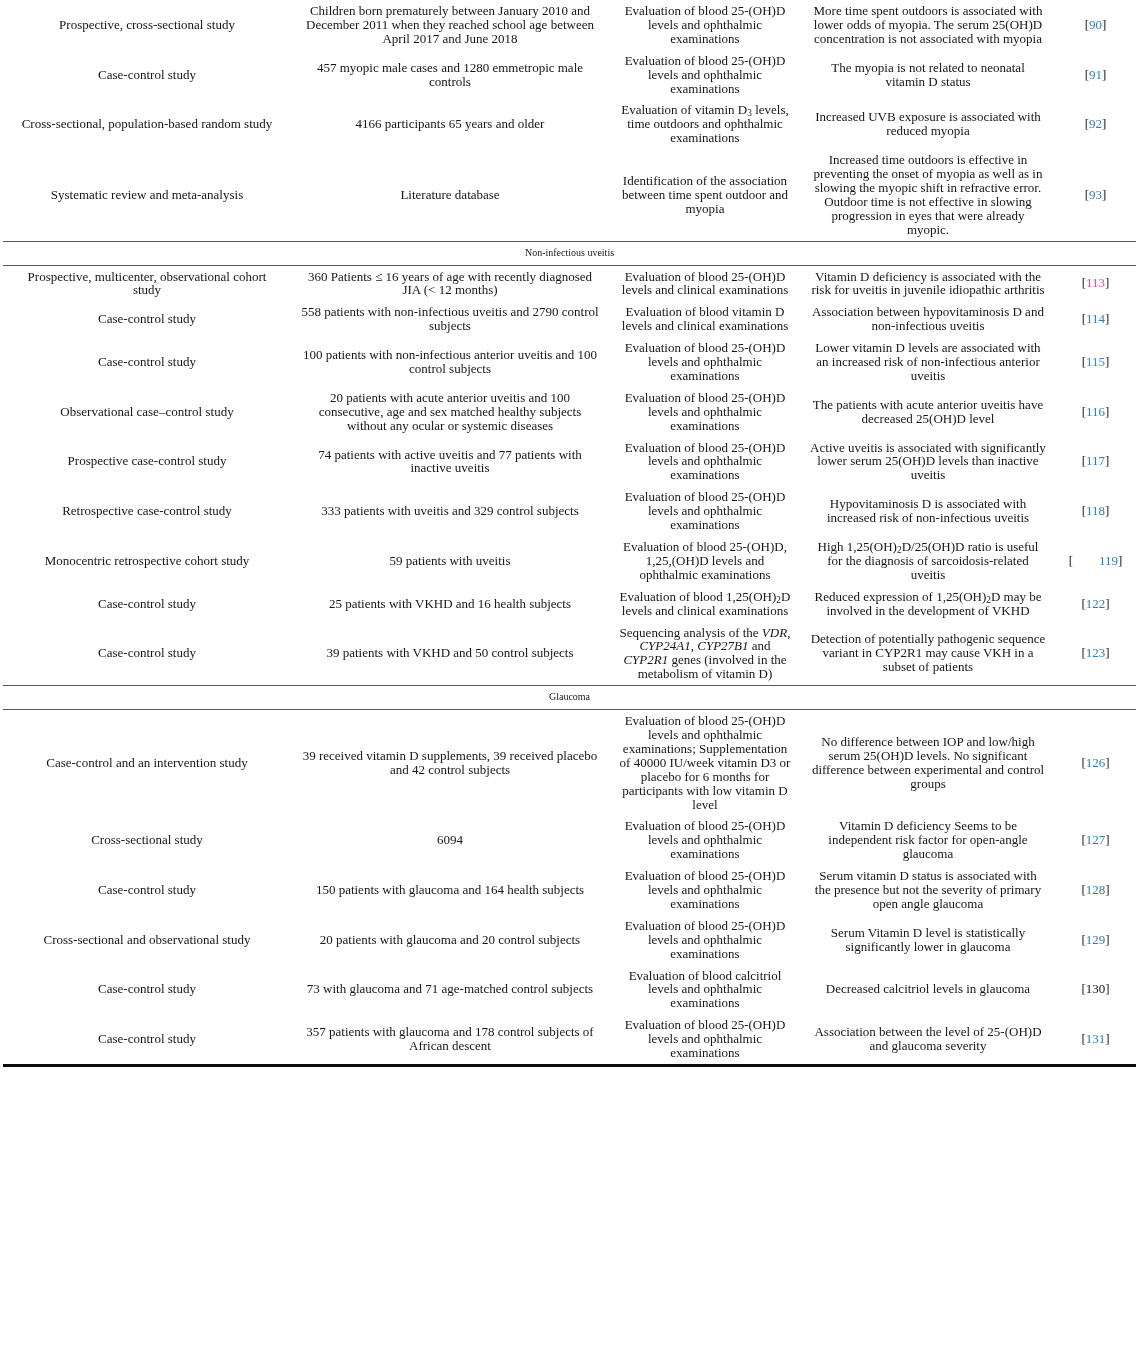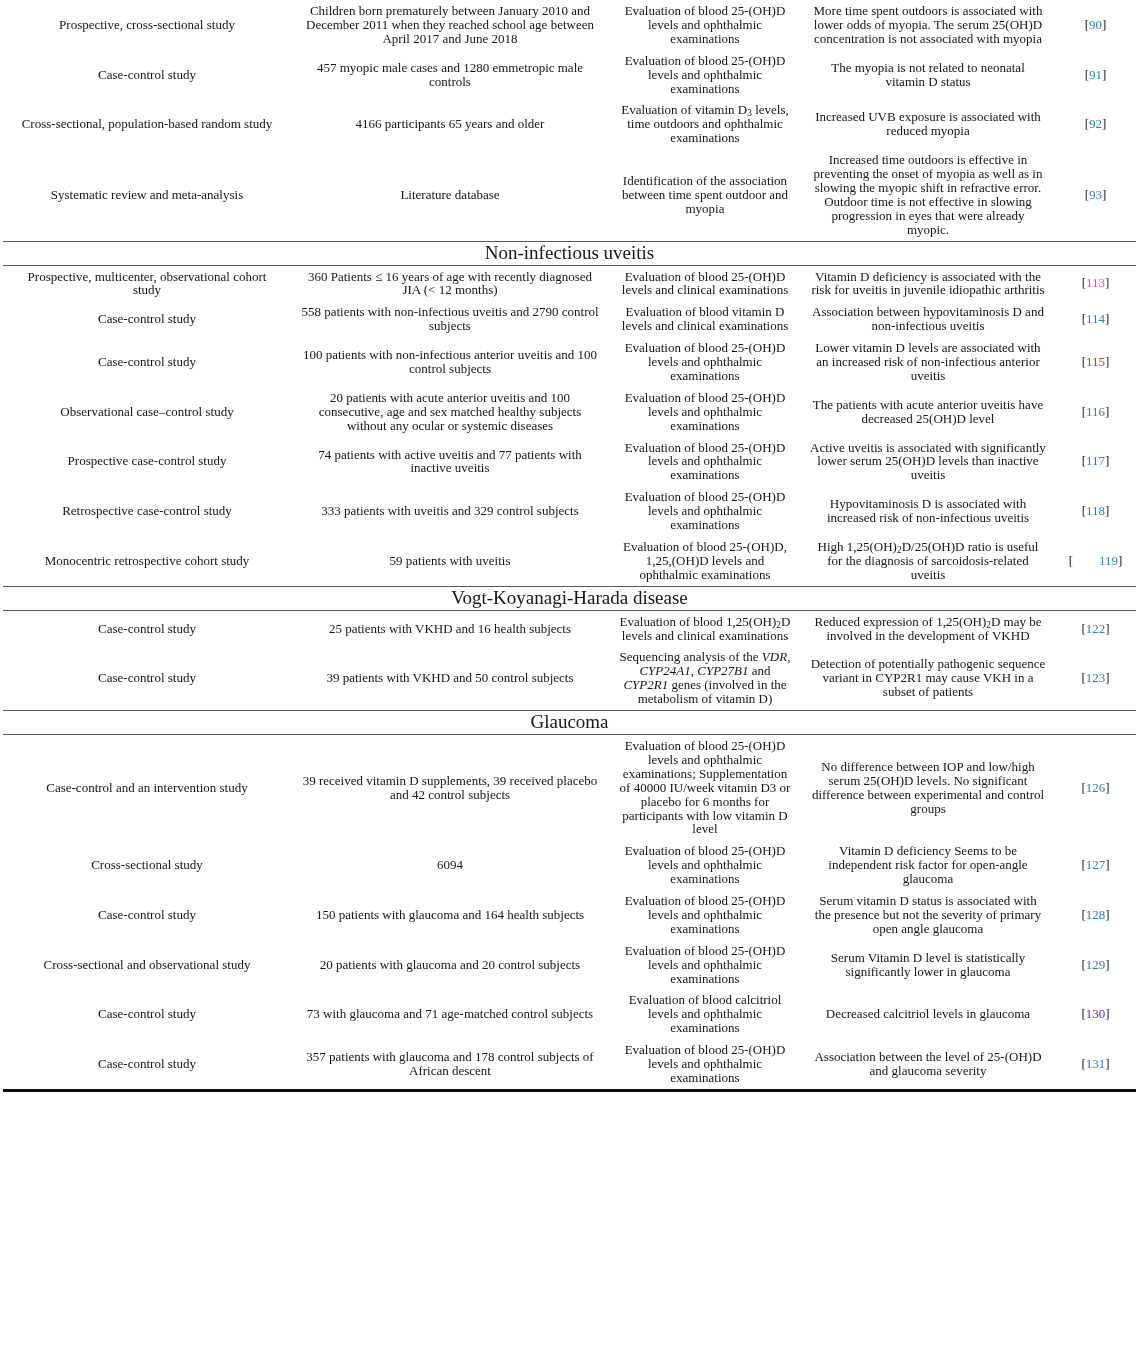--- a/index.html
+++ b/index.html
@@ -22,21 +22,21 @@
   }
   col.c1{width:288px}
   col.c2{width:318px}
   col.c3{width:192px}
   col.c4{width:254px}
   col.c5{width:81px}
   tr.section-row td{
     border-top:1.5px solid #565656;
     border-bottom:1.5px solid #565656;
     padding:4px 0 5px 0;
-    font-size:19px;
+    font-size:10px;
   }
   .it{font-style:italic;text-align:center;}
   sub{font-size:72%;line-height:0;vertical-align:-0.25em;}
   a.ref-num{color:#2e7eb3;text-decoration:none;cursor:pointer;}
   .bracket{color:#161616;}
   .bottom-space{height:34px;}
 </style>
 </head>
 <body>
 
@@ -100,21 +100,21 @@
     <td class="cell-evaluation">Evaluation of blood vitamin D levels and clinical examinations</td>
     <td class="cell-outcome">Association between hypovitaminosis D and non-infectious uveitis</td>
     <td class="cell-ref"><span class="bracket">[</span><a class="ref-num" style="color: rgb(46, 126, 179);">114</a><span class="bracket">]</span></td>
   </tr>
 
   <tr class="data-row">
     <td class="cell-study">Case-control study</td>
     <td class="cell-subjects">100 patients with non-infectious anterior uveitis and 100 control subjects</td>
     <td class="cell-evaluation">Evaluation of blood 25-(OH)D levels and ophthalmic examinations</td>
     <td class="cell-outcome">Lower vitamin D levels are associated with an increased risk of non-infectious anterior uveitis</td>
-    <td class="cell-ref"><span class="bracket">[</span><a class="ref-num" style="color: #c2410c;">115</a><span class="bracket">]</span></td>
+    <td class="cell-ref"><span class="bracket">[</span><a class="ref-num" style="color: #3b82f6;">115</a><span class="bracket">]</span></td>
   </tr>
 
   <tr class="data-row">
     <td class="cell-study">Observational case–control study</td>
     <td class="cell-subjects">20 patients with acute anterior uveitis and 100 consecutive, age and sex matched healthy subjects without any ocular or systemic diseases</td>
     <td class="cell-evaluation">Evaluation of blood 25-(OH)D levels and ophthalmic examinations</td>
     <td class="cell-outcome">The patients with acute anterior uveitis have decreased 25(OH)D level</td>
     <td class="cell-ref"><span class="bracket">[</span><a class="ref-num" style="color: rgb(46, 126, 179);">116</a><span class="bracket">]</span></td>
   </tr>
 
@@ -135,23 +135,20 @@
   </tr>
 
   <tr class="data-row">
     <td class="cell-study">Monocentric retrospective cohort study</td>
     <td class="cell-subjects">59 patients with uveitis</td>
     <td class="cell-evaluation">Evaluation of blood 25-(OH)D, 1,25,(OH)D levels and ophthalmic examinations</td>
     <td class="cell-outcome"><span>High 1,25(OH)</span><sub>2</sub><span>D/25(OH)D ratio is useful for the diagnosis of sarcoidosis-related uveitis</span></td>
     <td class="cell-ref"><span class="bracket">[</span><a class="ref-num" style="color: rgb(46, 126, 179); margin-left: 26px;">119</a><span class="bracket">]</span></td>
   </tr>
 
-  <tr class="section-row">
-    <td colspan="5" class="section-cell">Vogt-Koyanagi-Harada disease</td>
-  </tr>
 
   <tr class="data-row">
     <td class="cell-study">Case-control study</td>
     <td class="cell-subjects">25 patients with VKHD and 16 health subjects</td>
     <td class="cell-evaluation"><span>Evaluation of blood 1,25(OH)</span><sub>2</sub><span>D levels and clinical examinations</span></td>
     <td class="cell-outcome"><span>Reduced expression of 1,25(OH)</span><sub>2</sub><span>D may be involved in the development of VKHD</span></td>
     <td class="cell-ref"><span class="bracket">[</span><a class="ref-num" style="color: rgb(46, 126, 179);">122</a><span class="bracket">]</span></td>
   </tr>
 
   <tr class="data-row">
@@ -196,21 +193,21 @@
     <td class="cell-evaluation">Evaluation of blood 25-(OH)D levels and ophthalmic examinations</td>
     <td class="cell-outcome">Serum Vitamin D level is statistically significantly lower in glaucoma</td>
     <td class="cell-ref"><span class="bracket">[</span><a class="ref-num" style="color: rgb(46, 126, 179);">129</a><span class="bracket">]</span></td>
   </tr>
 
   <tr class="data-row">
     <td class="cell-study">Case-control study</td>
     <td class="cell-subjects">73 with glaucoma and 71 age-matched control subjects</td>
     <td class="cell-evaluation">Evaluation of blood calcitriol levels and ophthalmic examinations</td>
     <td class="cell-outcome">Decreased calcitriol levels in glaucoma</td>
-    <td class="cell-ref"><span class="bracket">[</span><a class="ref-num" style="color: #6d28d9;">130</a><span class="bracket">]</span></td>
+    <td class="cell-ref"><span class="bracket">[</span><a class="ref-num" style="color: #0f172a;">130</a><span class="bracket">]</span></td>
   </tr>
 
   <tr class="data-row">
     <td class="cell-study">Case-control study</td>
     <td class="cell-subjects">357 patients with glaucoma and 178 control subjects of African descent</td>
     <td class="cell-evaluation">Evaluation of blood 25-(OH)D levels and ophthalmic examinations</td>
     <td class="cell-outcome">Association between the level of 25-(OH)D and glaucoma severity</td>
     <td class="cell-ref"><span class="bracket">[</span><a class="ref-num" style="color: rgb(46, 126, 179);">131</a><span class="bracket">]</span></td>
   </tr>
 </tbody>

